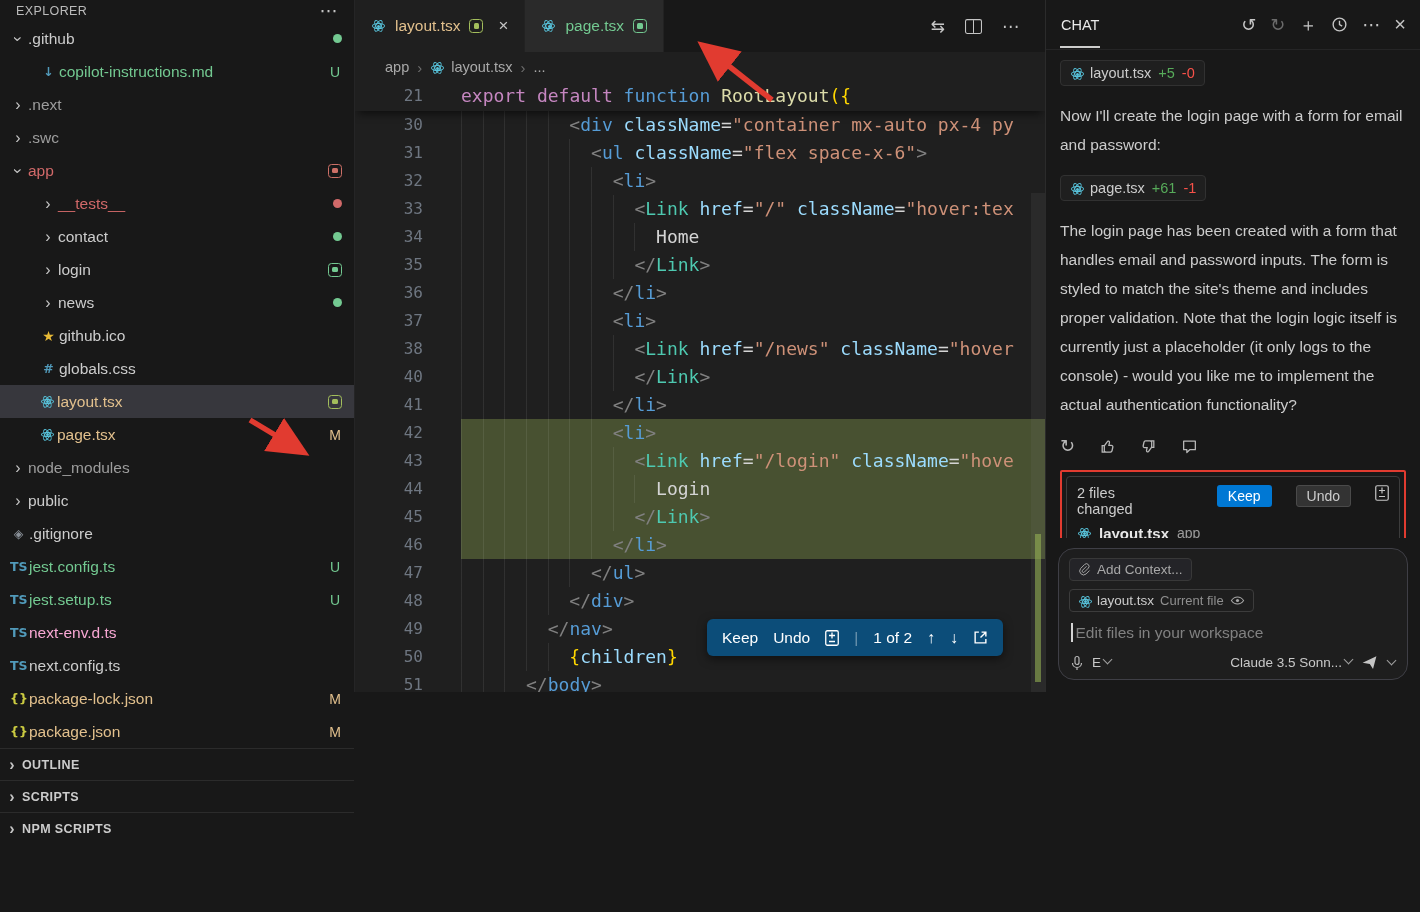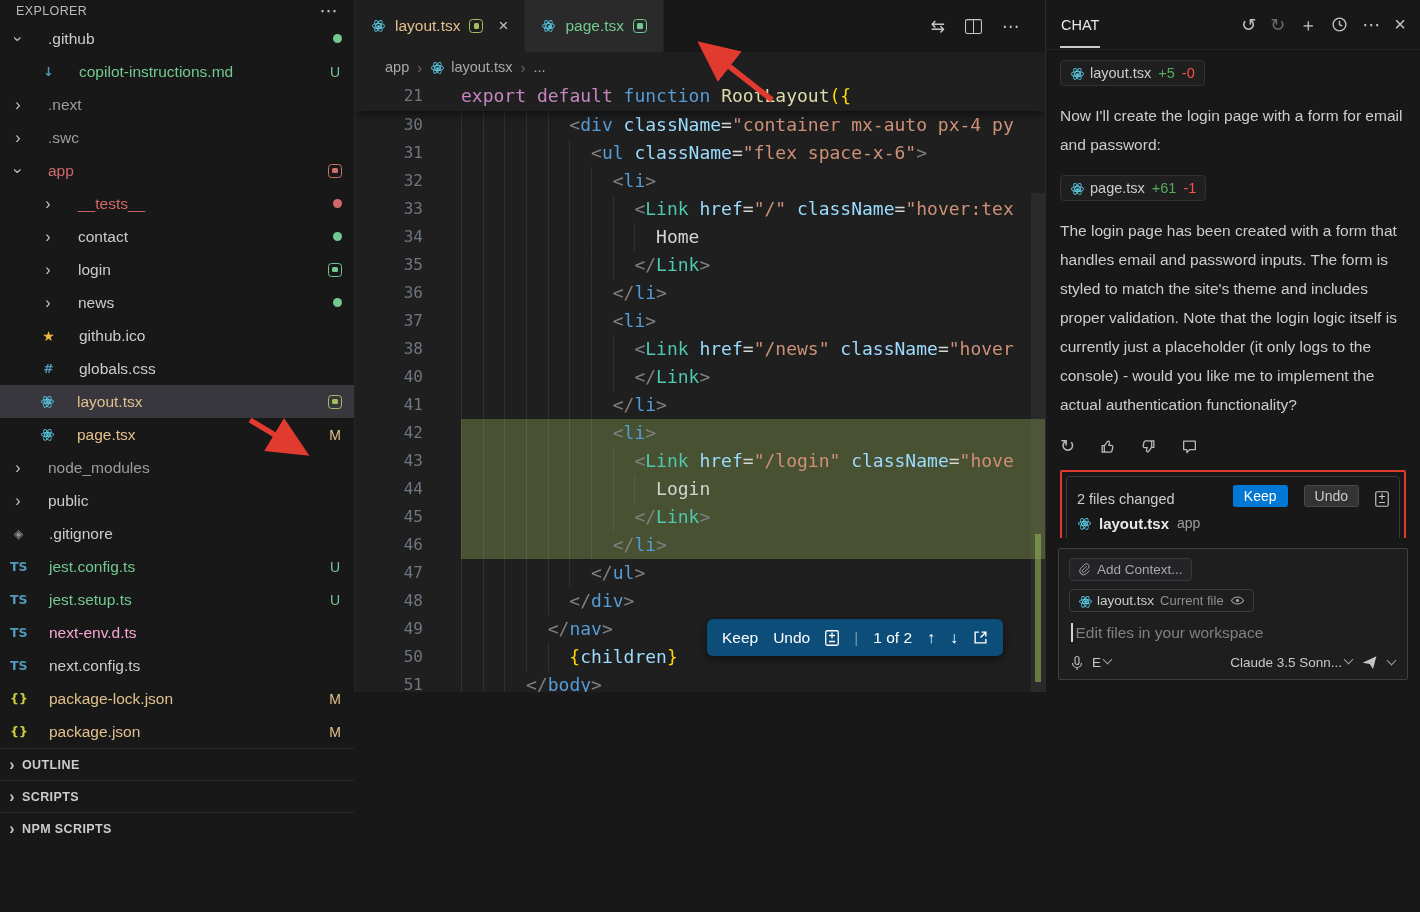--- a/index.html
+++ b/index.html
@@ -8,21 +8,21 @@
   .app{display:flex;width:1420px;height:692px;position:relative}
 
   
   .sidebar{width:355px;flex:none;background:#181818;display:flex;flex-direction:column;border-right:1px solid #252526}
   .sb-head{height:56px;display:flex;align-items:center;padding:0 16px;font-size:12.5px;letter-spacing:.4px;color:#bbbbbb}
   .sb-head .more{margin-left:auto;font-size:18px;color:#c5c5c5;cursor:pointer}
   .ws-row{height:34px;display:flex;align-items:center;gap:4px;font-weight:bold;font-size:13.5px;color:#e4e4e4;padding-left:6px}
   .chev{display:inline-block;width:16px;text-align:center;font-size:16px;color:#c5c5c5;flex:none;transition:none}
   .chev.open{transform:rotate(90deg)}
   #file-tree{flex:none}
-  .trow{height:33px;display:flex;align-items:center;gap:22px;font-size:15.5px;padding-right:12px;cursor:pointer;white-space:nowrap}
+  .trow{height:33px;display:flex;align-items:center;gap:2px;font-size:15.5px;padding-right:12px;cursor:pointer;white-space:nowrap}
   .trow.sel{background:#37373d}
   .trow .sp{flex:1}
   .fi{width:17px;text-align:center;font-weight:bold;font-size:12.5px;flex:none;font-family:"DejaVu Sans",sans-serif}
   .fi.big{font-size:14px}
   .gbadge{font-size:14px;width:14px;text-align:center}
   .mk-dot{width:9px;height:9px;border-radius:50%;flex:none}
   .mk-box{width:14px;height:14px;border:1.6px solid var(--mc);border-radius:3.5px;position:relative;flex:none;display:inline-block}
   .mk-box i{position:absolute;inset:3.2px;background:var(--mc);border-radius:1.5px}
   .sb-bottom{margin-top:auto}
   .sbsec{height:32px;display:flex;align-items:center;gap:2px;border-top:1px solid #2b2b2b;font-size:12.5px;font-weight:bold;letter-spacing:.4px;color:#cccccc;padding-left:4px;cursor:pointer}
@@ -75,28 +75,28 @@
   .ch-icons .gl{font-size:18px;cursor:pointer}
   .ch-icons .gl.dim{color:#6b6b6b}
   .chat-body{flex:1;overflow:hidden;padding:10px 14px 0}
   .diffchip{display:inline-flex;align-items:center;gap:7px;padding:4px 9px;border:1px solid #313131;border-radius:4px;background:#1f1f1f;font-size:14.5px}
   .diffchip .plus{color:#57ab5a}.diffchip .minus{color:#f85149}
   .cpara{font-size:15.5px;line-height:29px;color:#cccccc;margin-top:15px}
   .actrow{display:flex;align-items:center;gap:24px;margin-top:16px;color:#b8b8b8}
   .actrow .gl{font-size:18px;cursor:pointer}
   .red-box{border:2.5px solid #e13b30;border-radius:2px;margin-top:13px;padding:4px}
   .fc-card{border:1px solid #3c3c3c;border-radius:4px;padding:8px 10px 6px}
-  .fc-head{display:flex;align-items:flex-end;gap:16px;font-size:14.5px}
+  .fc-head{display:flex;align-items:flex-start;gap:24px;font-size:14.5px}
   .fc-head .spacer{flex:1}
   .btn-keep{background:#0078d4;color:#ffffff;border:none;border-radius:3px;padding:3px 11px;font-size:14px;cursor:pointer;font-family:inherit}
   .btn-undo{background:#333333;color:#cccccc;border:1px solid #4a4a4a;border-radius:3px;padding:2px 10px;font-size:14px;cursor:pointer;font-family:inherit}
   .fcrow{display:flex;align-items:center;gap:8px;height:32px;font-size:15px;cursor:pointer}
   .fcrow .fcname{font-weight:bold;color:#e8e8e8}
   .fcrow .fcpath{color:#9d9d9d;font-size:14px}
-  .chat-input-card{margin:10px 12px 12px;border:1px solid #3f3f46;border-radius:2px;background:#1e1e1e;padding:9px 10px 8px;flex:none}
+  .chat-input-card{margin:10px 12px 12px;border:1px solid #3f3f46;border-radius:16px;background:#1e1e1e;padding:9px 10px 8px;flex:none}
   .ctx-chip{display:inline-flex;align-items:center;gap:6px;padding:3px 8px;border:1px solid #383838;border-radius:4px;background:#242428;font-size:13.5px;color:#a8a8a8;cursor:pointer}
   .file-chip{display:inline-flex;align-items:center;gap:6px;padding:3px 8px;border:1px solid #3c3c3c;border-radius:4px;font-size:13.5px;margin-top:8px;cursor:pointer}
   .file-chip .note{color:#8f8f8f;font-size:13px}
   .ph-row{margin:11px 2px 12px;font-size:15.5px;color:#818181;display:flex;align-items:center}
   .cursor-bar{display:inline-block;width:1.5px;height:19px;background:#d4d4d4;margin-right:3px}
   .in-bottom{display:flex;align-items:center;gap:7px;font-size:13.5px;color:#c8c8c8}
   .cv{width:7px;height:7px;border-right:1.5px solid #a0a0a0;border-bottom:1.5px solid #a0a0a0;transform:rotate(45deg);display:inline-block;margin:0 2px 4px 3px}
   .in-bottom .grow{flex:1}
   .icbtn{display:inline-flex;align-items:center;cursor:pointer}
 

